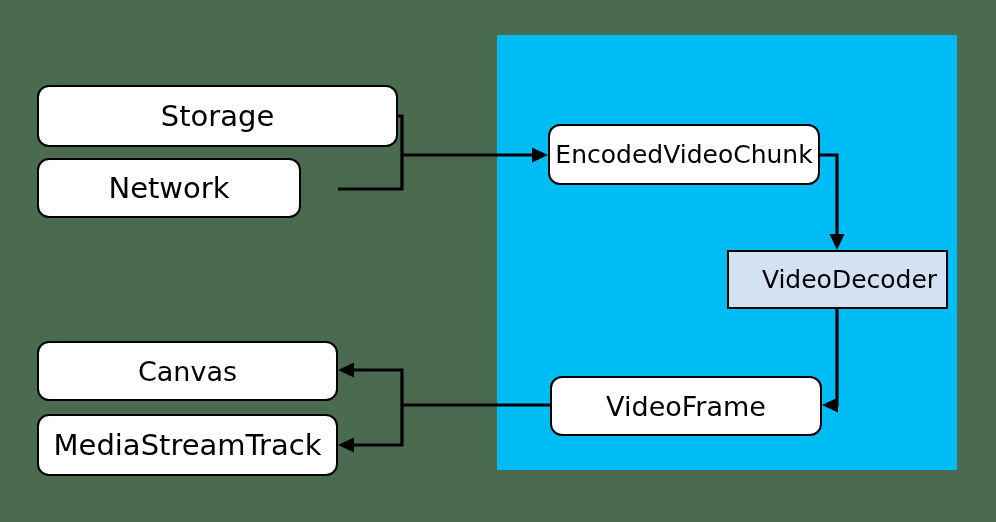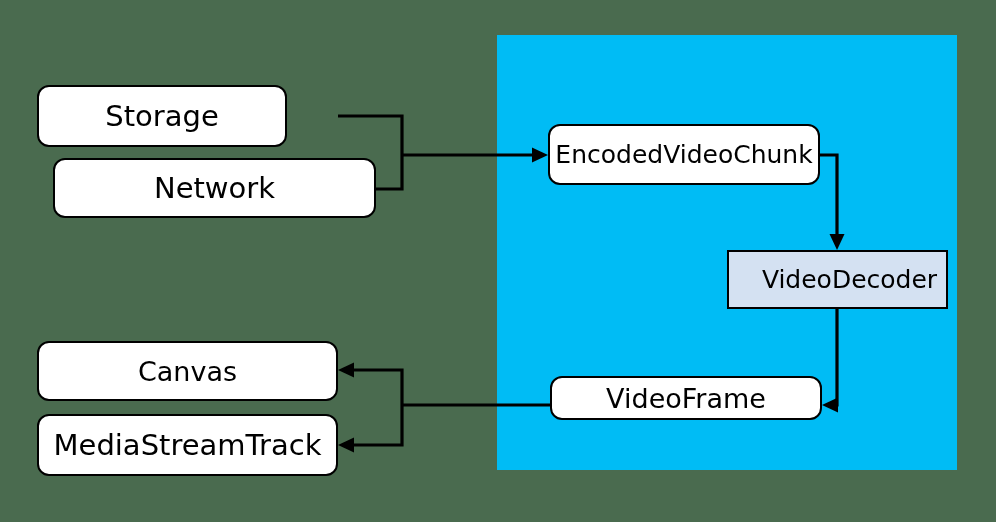--- a/index.html
+++ b/index.html
@@ -46,27 +46,27 @@
   }
   .node.decoder-fill {
     background: #d4e1f2;
     padding-left: 24px;
   }
   .label {
     display: block;
     pointer-events: none;
   }
   
-  #node-storage   { left:37px;  top:85px;  width:250px; height:62px;  font-size:29px; }
-  #node-network   { left:37px;  top:158px; width:323px; height:60px;  font-size:29px;margin-left:16px; }
+  #node-storage   { left:37px;  top:85px;  width:361px; height:62px;  font-size:29px; }
+  #node-network   { left:37px;  top:158px; width:264px; height:60px;  font-size:29px; }
   #node-canvas    { left:37px;  top:341px; width:301px; height:60px;  font-size:27px; }
   #node-mst       { left:37px;  top:414px; width:301px; height:62px;  font-size:29px; }
   #node-evc       { left:548px; top:124px; width:272px; height:61px;  font-size:25px;text-align:right; }
   #node-decoder   { left:727px; top:250px; width:221px; height:59px;  font-size:25px; }
-  #node-vframe    { left:550px; top:376px; width:272px; height:44px;  font-size:27px; }
+  #node-vframe    { left:550px; top:376px; width:272px; height:60px;  font-size:27px; }
   .blue-panel {
     position: absolute;
     left: 497px;
     top: 35px;
     width: 460px;
     height: 435px;
     background: #00bcf5;
   }
   .edge-path {
     fill: none;

